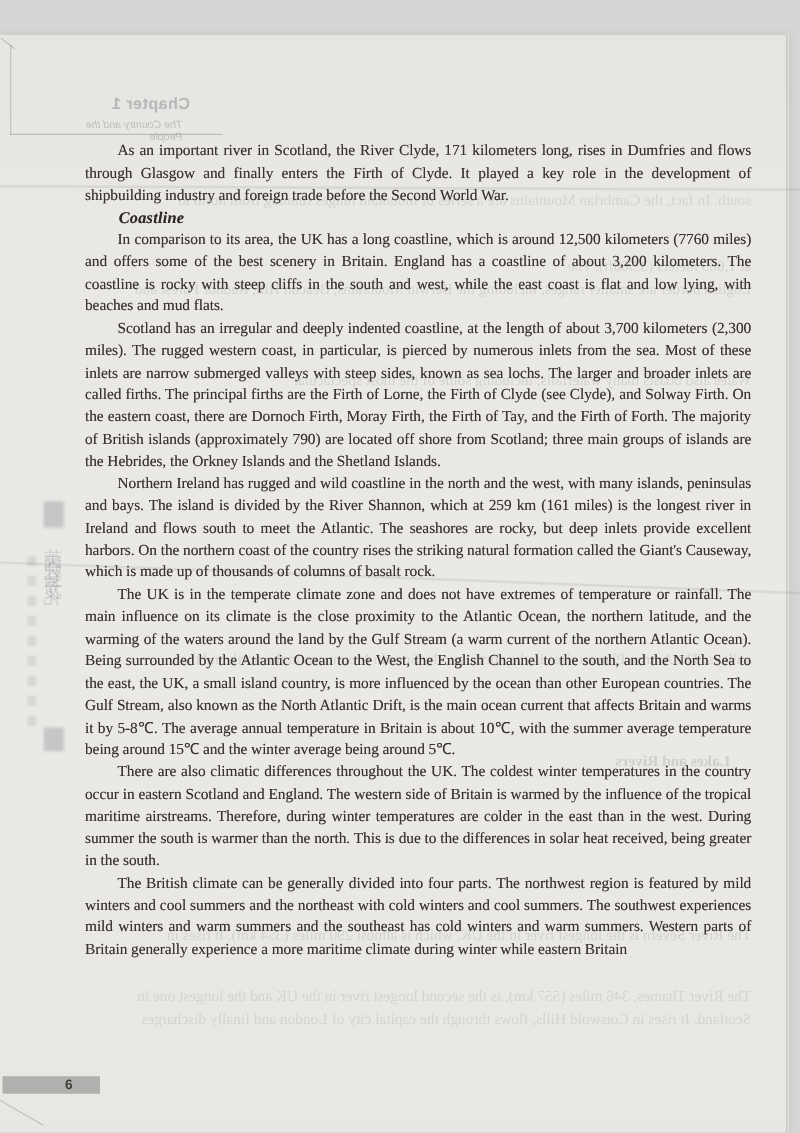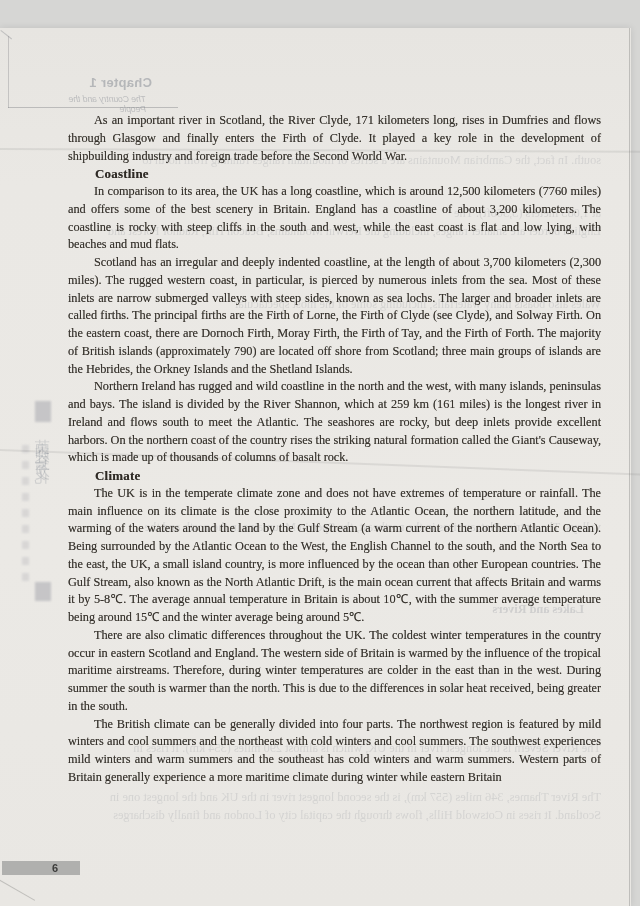--- a/index.html
+++ b/index.html
@@ -23,21 +23,21 @@
   .scan-line.l2{top:449px;width:648px;transform:rotate(2.2deg);transform-origin:left top;}
   
   .article{
     position:absolute;left:68px;top:112px;width:533px;
     font-size:12.3px;line-height:17.75px;color:#37332d;
     text-align:justify;letter-spacing:-0.05px;
     text-shadow:0 0 0.45px rgba(55,51,45,0.55);
   }
   .article p{margin:0;text-indent:26px;}
   .article h3{
-    margin:0;font-size:13px;line-height:17.75px;font-weight:bold;
+    margin:0;font-size:13px;line-height:17.75px;font-weight:bold;font-style:italic;
     text-indent:27px;color:#2e2a25;letter-spacing:0.2px;
   }
   
   .ghost{color:rgba(106,112,124,0.40);font-family:"Liberation Sans", sans-serif;}
   .ghost-chapter{
     position:absolute;left:74px;top:75px;width:78px;font-size:13px;font-weight:bold;
     transform:scaleX(-1);letter-spacing:0.3px;filter:blur(0.4px);
   }
   .ghost-subtitle{
     position:absolute;left:50px;top:94px;width:96px;font-size:8.5px;font-style:italic;
@@ -110,21 +110,20 @@
 <div class="ghost-line" style="left:68px;top:740px;width:533px;">The River Severn is the longest river in the UK, which is almost 290 miles (354 km). It rises in</div>
 <div class="ghost-line" style="left:68px;top:789px;width:533px;">The River Thames, 346 miles (557 km), is the second longest river in the UK and the longest one in</div>
 <div class="ghost-line" style="left:68px;top:807px;width:533px;">Scotland. It rises in Cotswold Hills, flows through the capital city of London and finally discharges</div>
 
 <div class="article">
   <p>As an important river in Scotland, the River Clyde, 171 kilometers long, rises in Dumfries and flows through Glasgow and finally enters the Firth of Clyde. It played a key role in the development of shipbuilding industry and foreign trade before the Second World War.</p>
   <h3>Coastline</h3>
   <p>In comparison to its area, the UK has a long coastline, which is around 12,500 kilometers (7760 miles) and offers some of the best scenery in Britain. England has a coastline of about 3,200 kilometers. The coastline is rocky with steep cliffs in the south and west, while the east coast is flat and low lying, with beaches and mud flats.</p>
   <p>Scotland has an irregular and deeply indented coastline, at the length of about 3,700 kilometers (2,300 miles). The rugged western coast, in particular, is pierced by numerous inlets from the sea. Most of these inlets are narrow submerged valleys with steep sides, known as sea lochs. The larger and broader inlets are called firths. The principal firths are the Firth of Lorne, the Firth of Clyde (see Clyde), and Solway Firth. On the eastern coast, there are Dornoch Firth, Moray Firth, the Firth of Tay, and the Firth of Forth. The majority of British islands (approximately 790) are located off shore from Scotland; three main groups of islands are the Hebrides, the Orkney Islands and the Shetland Islands.</p>
   <p>Northern Ireland has rugged and wild coastline in the north and the west, with many islands, peninsulas and bays. The island is divided by the River Shannon, which at 259 km (161 miles) is the longest river in Ireland and flows south to meet the Atlantic. The seashores are rocky, but deep inlets provide excellent harbors. On the northern coast of the country rises the striking natural formation called the Giant's Causeway, which is made up of thousands of columns of basalt rock.</p>
-  <h3>Climate</h3>
   <p>The UK is in the temperate climate zone and does not have extremes of temperature or rainfall. The main influence on its climate is the close proximity to the Atlantic Ocean, the northern latitude, and the warming of the waters around the land by the Gulf Stream (a warm current of the northern Atlantic Ocean). Being surrounded by the Atlantic Ocean to the West, the English Channel to the south, and the North Sea to the east, the UK, a small island country, is more influenced by the ocean than other European countries. The Gulf Stream, also known as the North Atlantic Drift, is the main ocean current that affects Britain and warms it by 5-8℃. The average annual temperature in Britain is about 10℃, with the summer average temperature being around 15℃ and the winter average being around 5℃.</p>
   <p>There are also climatic differences throughout the UK. The coldest winter temperatures in the country occur in eastern Scotland and England. The western side of Britain is warmed by the influence of the tropical maritime airstreams. Therefore, during winter temperatures are colder in the east than in the west. During summer the south is warmer than the north. This is due to the differences in solar heat received, being greater in the south.</p>
   <p>The British climate can be generally divided into four parts. The northwest region is featured by mild winters and cool summers and the northeast with cold winters and cool summers. The southwest experiences mild winters and warm summers and the southeast has cold winters and warm summers. Western parts of Britain generally experience a more maritime climate during winter while eastern Britain</p>
 </div>
 
 <div class="page-num-bar">
   <span class="page-num">6</span>
 </div>
 <div class="curl-line"></div>
 

